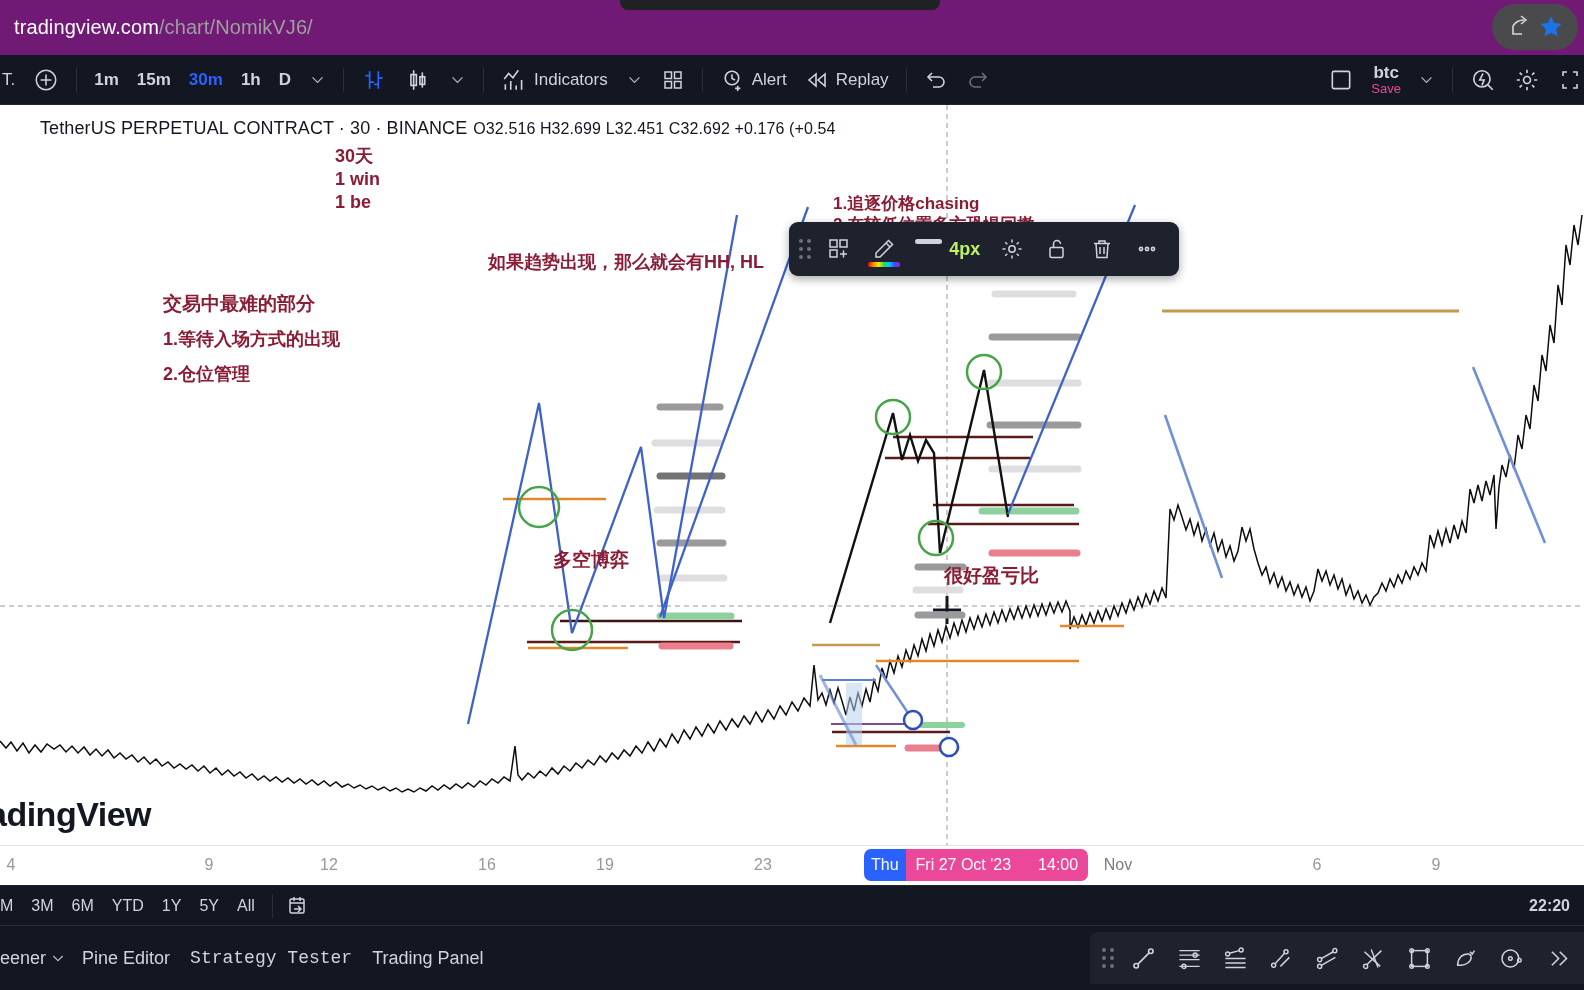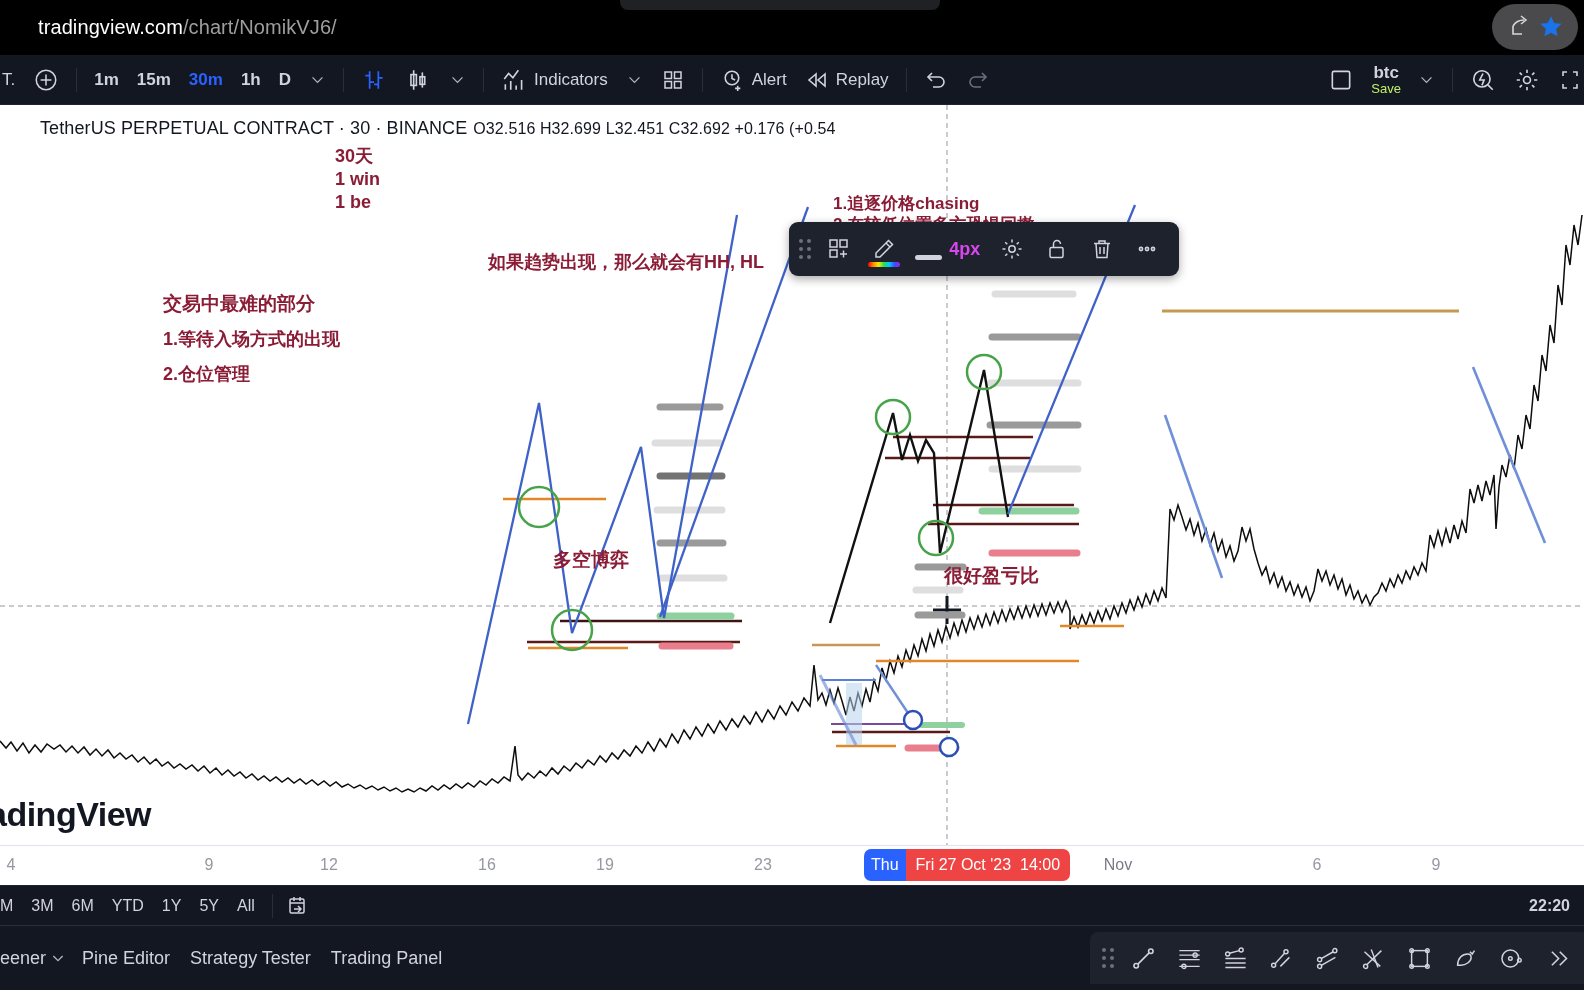--- a/index.html
+++ b/index.html
@@ -7,21 +7,21 @@
     width: 1584px; height: 990px;
     background: #131722;
     font-family: "Liberation Sans", sans-serif;
     overflow: hidden;
   }
   #app { position: relative; width: 1584px; height: 990px; }
 
   
   .urlbar {
     position: absolute; left: 0; top: 0; width: 1584px; height: 55px;
-    background: #000000; display: flex; align-items: center; padding-left: 24px;
+    background: #701a75; display: flex; align-items: center;
   }
   .urlbar-notch {
     position: absolute; left: 620px; top: 0; width: 320px; height: 10px;
     background: #202124; border-radius: 0 0 8px 8px;
   }
   .url-text {
     font-size: 20px; color: #d6d6d8; padding-left: 14px;
     letter-spacing: .1px; white-space: nowrap;
   }
   .url-text .host { color: #ffffff; }
@@ -44,21 +44,21 @@
     height: 34px; padding: 0 9px; border-radius: 4px;
     color: #d1d4dc; font-size: 17px; font-weight: bold; white-space: nowrap;
   }
   .tb-item.active { color: #2962ff; }
   .tb-item.plain { font-weight: normal; }
   .tb-sep { width: 1px; height: 24px; background: #2a2e39; margin: 0 8px; }
   .tb-label { font-size: 17px; color: #d1d4dc; font-weight: normal; margin-left: 7px;}
   .spacer { flex: 1; }
   .save-btn { display: flex; flex-direction: column; align-items: center; line-height: 1.05; padding: 0 8px;}
   .save-btn .t1 { font-size: 17px; color: #d1d4dc; font-weight: bold; }
-  .save-btn .t2 { font-size: 13px; color: #bef264; }
+  .save-btn .t2 { font-size: 13px; color: #ec4899; }
 
   
   .chart-pane {
     position: absolute; left: 0; top: 105px; width: 1584px; height: 740px;
     background: #ffffff; overflow: hidden;
   }
   .legend {
     position: absolute; left: 0; top: 13px;
     font-size: 18px; color: #131722; white-space: nowrap; letter-spacing: .1px; padding-left: 40px;
   }
@@ -79,21 +79,21 @@
     background: #1e222d; border-radius: 9px;
     display: flex; align-items: center; gap: 2px; padding: 0 10px;
     box-shadow: 0 3px 10px rgba(0,0,0,.35);
     z-index: 40;
   }
   .ftb-btn {
     width: 44px; height: 40px; border-radius: 5px;
     display: flex; align-items: center; justify-content: center;
     color: #d1d4dc; position: relative;
   }
-  .ftb-width { display:flex; align-items:flex-end; gap:7px; padding: 0 8px; color:#d946ef; }
+  .ftb-width { display:flex; align-items:flex-start; gap:7px; padding: 0 8px; color:#bef264; }
   .ftb-width .dash { width: 27px; height: 5px; background: #d1d4dc; border-radius: 3px; }
   .ftb-width .w { font-size: 18px; font-weight: bold; }
   .grip { display: grid; grid-template-columns: repeat(2, 4px); gap: 4px; margin-right: 4px; }
   .grip i { width: 4px; height: 4px; background: #6a7080; border-radius: 50%; display:block; }
   .rainbow {
     position: absolute; bottom: 2px; left: 6px; width: 32px; height: 5px; border-radius: 3px;
     background: linear-gradient(90deg,#ff0000,#ff8a00,#ffe600,#22dd55,#00c8ff,#3b4cff,#a020f0);
   }
 
   
@@ -108,22 +108,22 @@
   .tick.bold { color: #787b86; }
   .time-badge {
     position: absolute; top: 3px; height: 32px; display: flex; align-items: stretch;
     border-radius: 2px; overflow: hidden; z-index: 5;
   }
   .time-badge .dow {
     background: #2962ff; color: #fff; font-size: 16px;
     display: flex; align-items: center; padding: 0 7px;
   }
   .time-badge .dt {
-    background: #ef4444; color: #ffffff; font-size: 16px;
-    display: flex; align-items: center; padding: 0 10px; gap: 9px;
+    background: #ec4899; color: #ffffff; font-size: 16px;
+    display: flex; align-items: center; padding: 0 10px; gap: 27px;
   }
 
   
   .range-bar {
     position: absolute; left: 0; top: 885px; width: 1584px; height: 40px;
     background: #131722; display: flex; align-items: center;
     border-top: 1px solid #1f2430;
   }
   .rng { font-size: 16px; color: #d1d4dc; padding: 0 9px; }
   .clock { position: absolute; right: 14px; font-size: 16px; color: #d1d4dc; font-weight: bold; }
@@ -534,21 +534,21 @@
   </div>
 
   <div class="bottom-tabs">
     <span class="btab" style="padding-left:0;">eener</span>
     <span class="ic">
       <svg width="16" height="16" viewBox="0 0 24 24" fill="none" stroke="#b2b5be" stroke-width="2">
           <path d="M5 9l7 7 7-7"></path>
         </svg>
     </span>
     <span class="btab" style="margin-left:12px;">Pine Editor</span>
-    <span class="btab" style="margin-left:12px;">Strategy Tester</span>
+    <span class="btab" style="margin-left:12px;font-family:Liberation Mono, monospace;">Strategy Tester</span>
     <span class="btab" style="margin-left:12px;">Trading Panel</span>
 
     <div class="draw-dock">
       <span class="grip">
           <i></i>
           <i></i>
           <i></i>
           <i></i>
           <i></i>
           <i></i>

